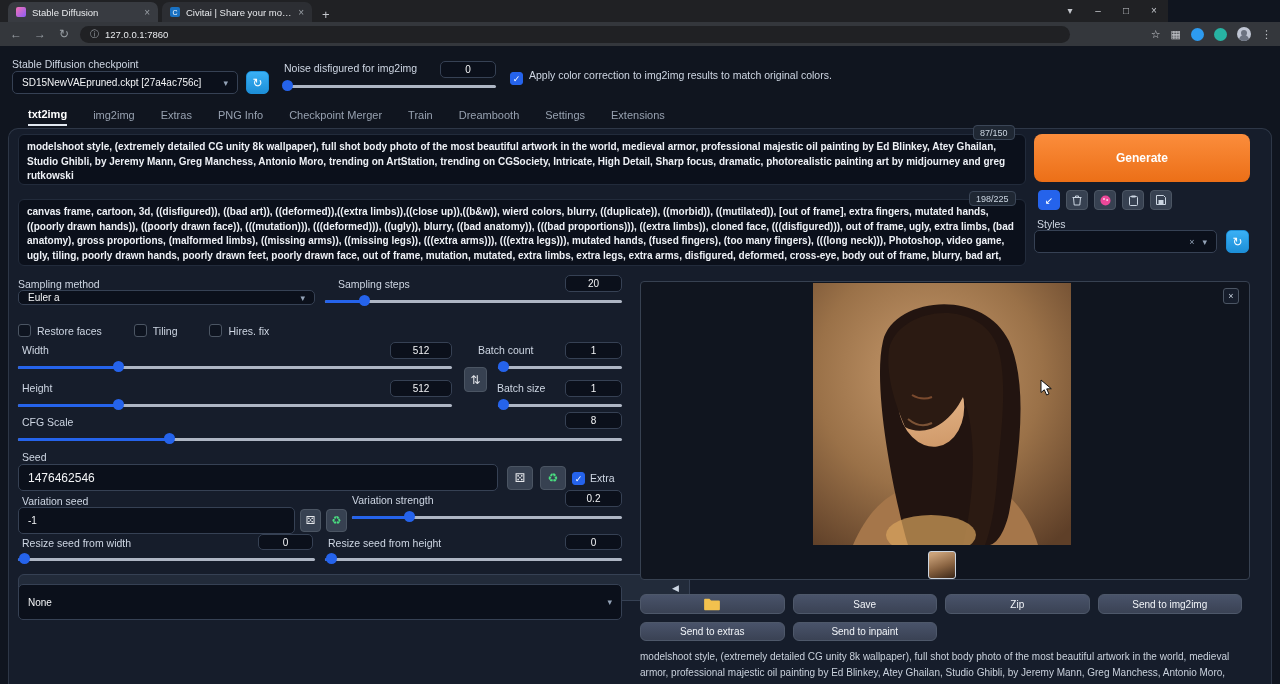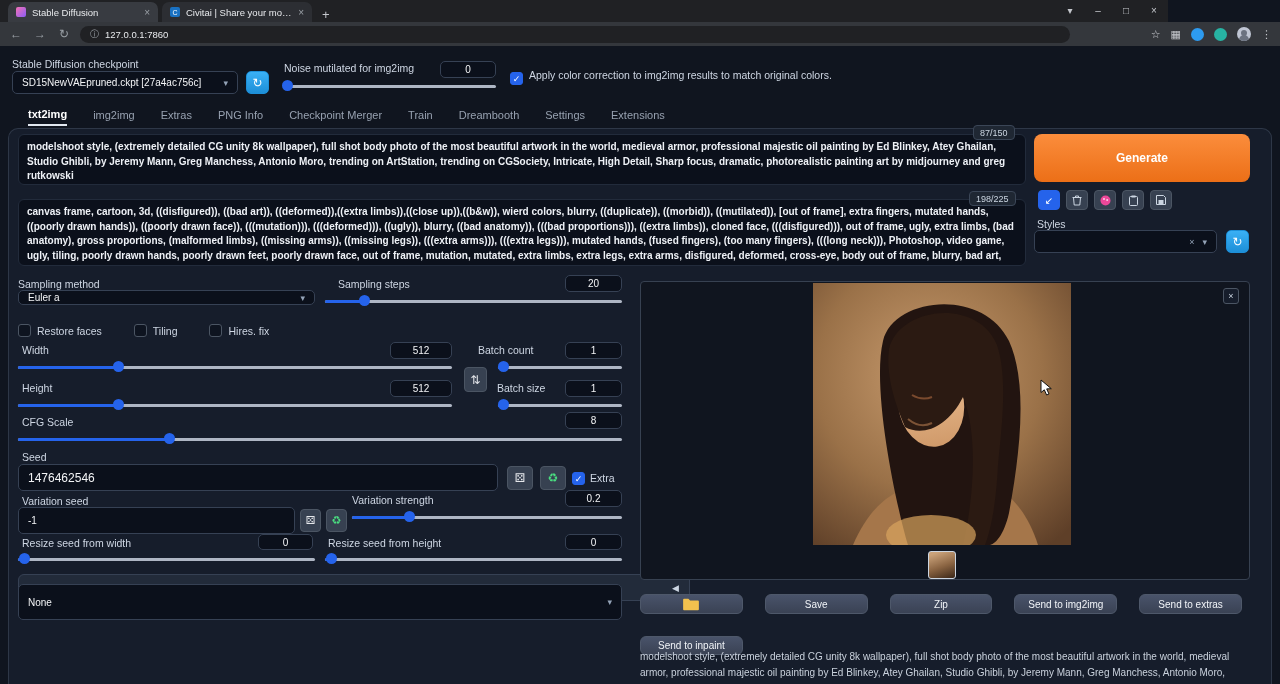--- a/index.html
+++ b/index.html
@@ -103,21 +103,21 @@
   </div>
 </div>
 
 <div class="abs lbl" style="left:12px;top:58px">Stable Diffusion checkpoint</div>
 <div class="abs dropdown" style="left:12px;top:71px;width:226px;height:23px">
   <span>SD15NewVAEpruned.ckpt [27a4ac756c]</span>
   <span class="chev">▾</span>
 </div>
 <div class="abs bluebtn" style="left:246px;top:71px;width:23px;height:23px;font-size:12px">↻</div>
 
-<div class="abs lbl" style="left:284px;top:62px">Noise mutilated for img2img</div>
+<div class="abs lbl" style="left:284px;top:62px">Noise disfigured for img2img</div>
 <div class="abs numbox" style="left:440px;top:61px;width:56px;height:17px">0</div>
 <div class="slider" style="left:284px;top:80px;width:212px">
   <div class="track"></div>
   <div class="fill" style="width:1%"></div>
   <div class="knob" style="left:3px"></div>
 </div>
 
 <div class="abs chk on" style="left:510px;top:72px">✓</div>
 <div class="abs lbl" style="left:529px;top:68px;width:340px;line-height:1.35">Apply color correction to img2img results to match original colors.</div>
 
@@ -317,21 +317,21 @@
 
 <div class="abs" style="left:928px;top:551px;width:28px;height:28px;border:1px solid #cbd5e1;border-radius:3px;
   background:linear-gradient(160deg,#caa27a 10%,#8a6442 55%,#3a2617 100%)"></div>
 
 <div class="abs" style="left:1040px;top:379px;z-index:9">
   <svg width="13" height="17" viewBox="0 0 13 17">
       <path d="M1 1 L1 13.5 L4.3 10.8 L6.6 16 L9 15 L6.7 9.9 L11.3 9.7 Z" fill="#fff" stroke="#111" stroke-width="1"></path>
     </svg>
 </div>
 
-<div class="abs" style="left:640px;top:594px;width:602px;height:32px;display:grid;grid-template-columns:repeat(5,1fr);gap:22px">
+<div class="abs" style="left:640px;top:594px;width:602px;height:32px;display:grid;grid-template-columns:repeat(4,1fr);gap:8px">
   <div class="outbtn">
     <svg width="18" height="14" viewBox="0 0 20 16">
       <path d="M1 4 v10 a1 1 0 0 0 1 1 h16 a1 1 0 0 0 1 -1 V5 a1 1 0 0 0 -1 -1 H9 L7 2 H2 a1 1 0 0 0 -1 1 z" fill="#f2c14e"></path>
     </svg>
   </div>
   <div class="outbtn">Save</div>
   <div class="outbtn">Zip</div>
   <div class="outbtn">Send to img2img</div>
   <div class="outbtn">Send to extras</div>
   <div class="outbtn">Send to inpaint</div>

